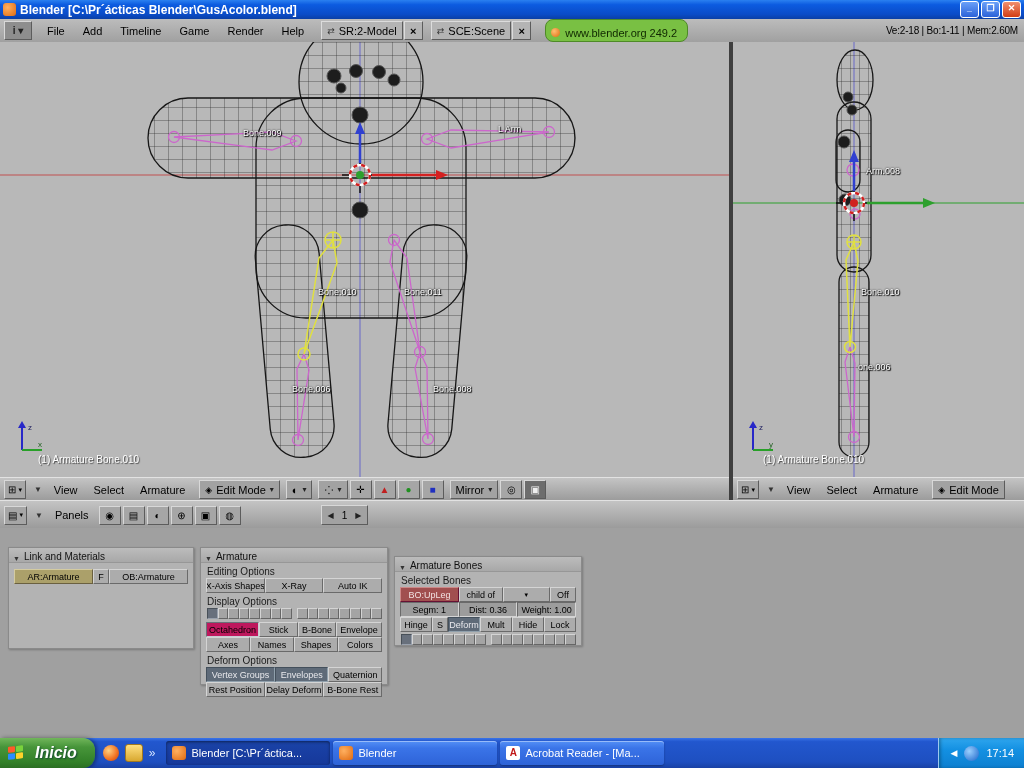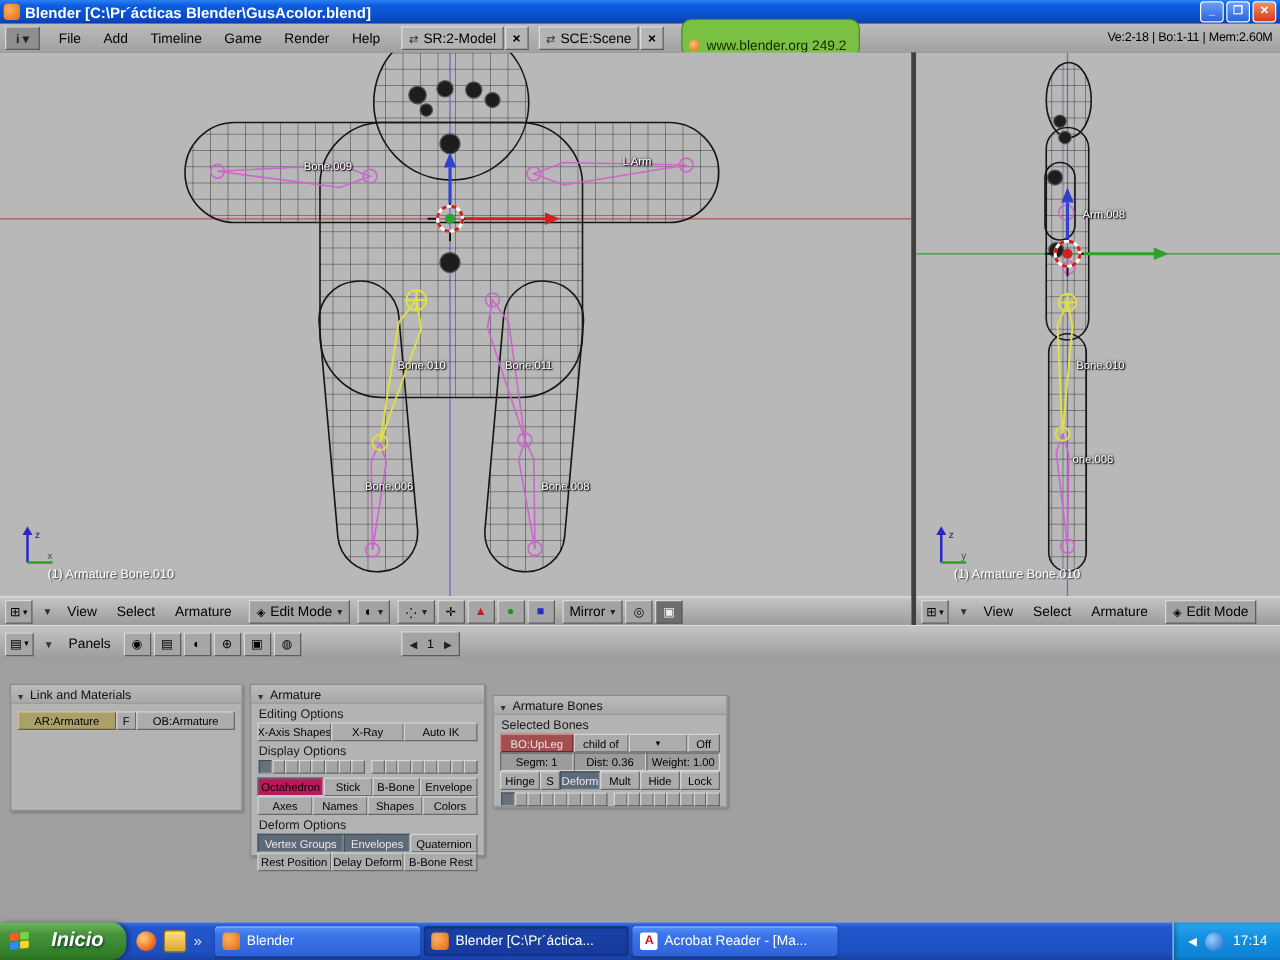--- a/index.html
+++ b/index.html
@@ -24,21 +24,21 @@
     border-color:#d8d8d8 #5c5c5c #5c5c5c #d8d8d8;display:flex;align-items:center;justify-content:center;
     font-weight:bold;font-size:10px;color:#222;}
   .mb-menu{padding:0 9px;}
   .combo{display:flex;align-items:center;height:17px;background:#b4b4b4;border:1px solid;
     border-color:#dcdcdc #5c5c5c #5c5c5c #dcdcdc;padding:0 5px;margin-left:8px;font-size:11px;}
   .combo .ci{font-size:9px;margin-right:4px;color:#333;}
   .xbtn{width:17px;height:17px;background:#b4b4b4;border:1px solid;
     border-color:#dcdcdc #5c5c5c #5c5c5c #dcdcdc;display:flex;align-items:center;justify-content:center;
     font-size:11px;font-weight:bold;margin-left:1px;}
   .webpill{display:flex;align-items:center;height:17px;border-radius:8px;background:#79c043;
-    border:1px solid #4e8a27;padding:12px 10px 0 5px;margin-left:14px;font-size:11px;color:#102800;}
+    border:1px solid #4e8a27;padding:4px 10px 0 5px;margin-left:14px;font-size:11px;color:#102800;}
   .webpill .dot{width:9px;height:9px;border-radius:50%;margin-right:5px;
     background:radial-gradient(circle at 35% 35%,#ffc070,#e06a10);}
   .stats{margin-left:auto;margin-right:6px;font-size:10px;letter-spacing:-0.2px;}
   
   .vp{position:absolute;top:42px;height:435px;background:#b8b8b8;overflow:hidden;}
   #vp-front{left:0;width:729px;}
   #vp-side{left:733px;width:291px;}
   .vp-divider{position:absolute;left:729px;top:42px;width:4px;height:458px;background:#3f3f3f;}
   .bone-label{position:absolute;font-size:9px;color:#fff;
     text-shadow:0 0 2px #000,1px 1px 1px #000;white-space:nowrap;}
@@ -85,21 +85,21 @@
   .pbtn.tanfld{background:#aba06a;border-color:#d4cba0 #6a6040 #6a6040 #d4cba0;}
   .pbtn.numfld{background:#9c9c9c;border-color:#6a6a6a #d4d4d4 #d4d4d4 #6a6a6a;}
   .lay{width:10px;height:9px;background:#a4a4a4;border:1px solid;
     border-color:#d4d4d4 #666 #666 #d4d4d4;display:inline-block;}
   .lay.on{background:#68707c;border-color:#485058 #98a0ac #98a0ac #485058;}
   .laygap{width:6px;display:inline-block;}
   
   .taskbar{position:absolute;left:0;top:738px;width:1024px;height:30px;
     background:linear-gradient(180deg,#3a74e8 0%,#2257ce 12%,#1e4fc0 80%,#1941a5 100%);
     display:flex;align-items:center;color:#fff;}
-  .startbtn{height:30px;display:flex;align-items:center;gap:17px;padding:0 18px 0 8px;
+  .startbtn{height:30px;display:flex;align-items:center;gap:11px;padding:0 18px 0 8px;
     background:linear-gradient(180deg,#71b65b 0%,#47953a 30%,#328028 80%,#2b6f23 100%);
     border-radius:0 12px 12px 0;font-size:16px;font-style:italic;font-weight:bold;
     text-shadow:1px 1px 2px #143;box-shadow:2px 0 4px rgba(0,0,0,.4);}
   .winflag{width:16px;height:14px;display:grid;grid-template-columns:7px 7px;grid-template-rows:6px 6px;
     gap:1px;transform:skewY(-6deg);}
   .winflag i{border-radius:1px;}
   .wf1{background:#ff5a2a;} .wf2{background:#7ad23c;} .wf3{background:#2a8cff;} .wf4{background:#ffd22a;}
   .qlaunch{display:flex;align-items:center;gap:6px;padding:0 8px;}
   .ql-ico{width:16px;height:16px;border-radius:3px;}
   .ql-fire{border-radius:50%;background:radial-gradient(circle at 35% 35%,#ffd080,#f07020 60%,#b84010);}
@@ -569,27 +569,27 @@
           <i class="wf3"></i>
           <i class="wf4"></i>
         </span>
       <span>Inicio</span>
     </div>
     <div class="qlaunch">
       <span class="ql-ico ql-fire"></span>
       <span class="ql-ico ql-folder"></span>
       <span class="ql-more">»</span>
     </div>
+    <div class="taskbtn active">
+      <span class="task-ico ti-blender"></span>
+      <span>Blender [C:\Pr´áctica...</span>
+    </div>
     <div class="taskbtn">
       <span class="task-ico ti-blender"></span>
       <span>Blender</span>
-    </div>
-    <div class="taskbtn active">
-      <span class="task-ico ti-blender"></span>
-      <span>Blender [C:\Pr´áctica...</span>
     </div>
     <div class="taskbtn">
       <span class="task-ico ti-acrobat">A</span>
       <span>Acrobat Reader - [Ma...</span>
     </div>
     <div class="tray">
       <span class="tray-chev">◀</span>
       <span class="tray-ico"></span>
       <span class="tray-time">17:14</span>
     </div>

